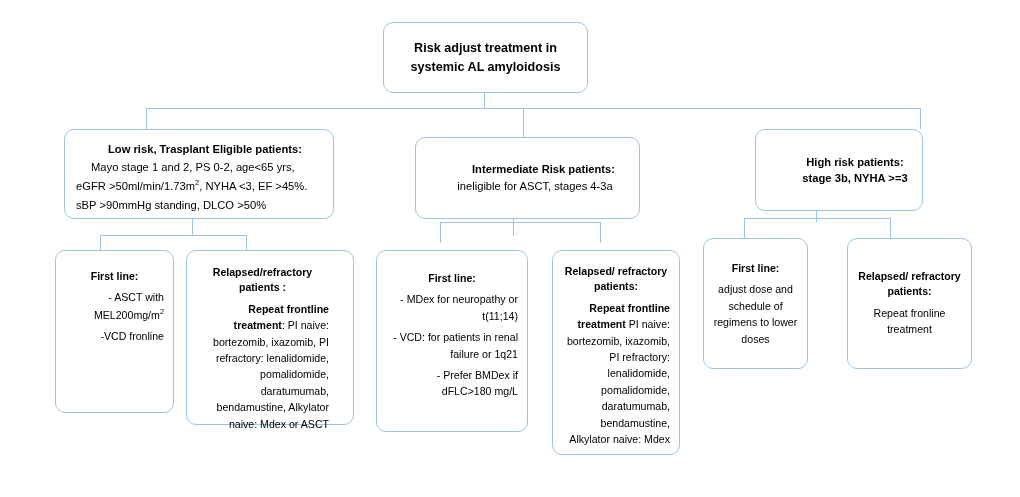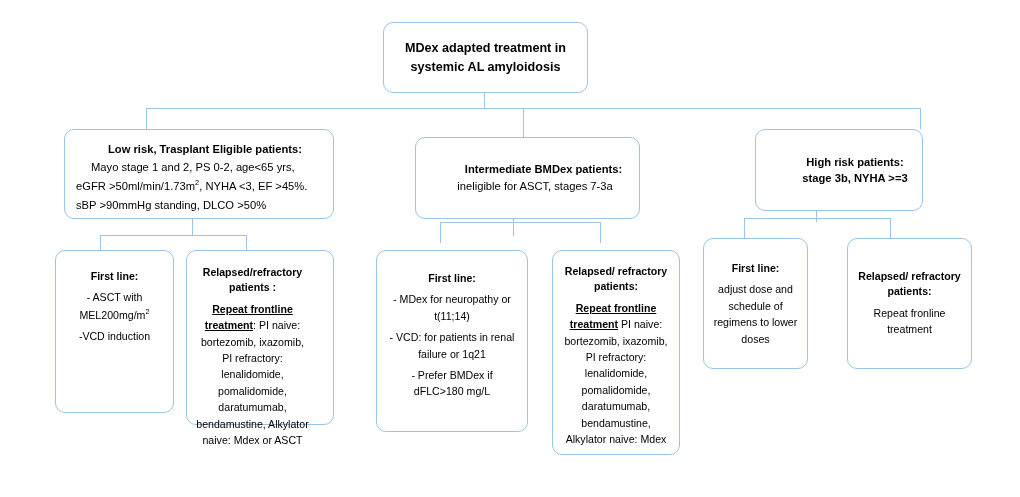--- a/index.html
+++ b/index.html
@@ -61,24 +61,24 @@
     line-height: 1.45;
     text-align: center;
     display: block;
   }
   .t-body3 {
     font-size: 10.6px;
     line-height: 1.55;
     display: block;
   }
   .t-body3.ctr { text-align: center; }
-  .t-body3.lft { text-align: center; }
+  .t-body3.lft { text-align: right; }
   .sp { display: block; height: 5px; }
   .sup { font-size: 7.4px; vertical-align: super; }
-  b.inline { font-weight: bold; text-decoration: underline; }
+  b.inline { font-weight: bold; }
 </style>
 </head>
 <body>
 
 <div id="canvas">
 
   <div class="line vline" style="left:484px; top:93px; height:16px;"></div>
   <div class="line hline" style="left:146px; top:108px; width:775px;"></div>
   <div class="line vline" style="left:146px; top:108px; height:21px;"></div>
   <div class="line vline" style="left:523px; top:108px; height:29px;"></div>
@@ -93,51 +93,51 @@
   <div class="line hline" style="left:440px; top:222px; width:161px;"></div>
   <div class="line vline" style="left:440px; top:222px; height:21px;"></div>
   <div class="line vline" style="left:600px; top:222px; height:21px;"></div>
 
   <div class="line vline" style="left:816px; top:211px; height:11px;"></div>
   <div class="line hline" style="left:744px; top:218px; width:147px;"></div>
   <div class="line vline" style="left:744px; top:218px; height:20px;"></div>
   <div class="line vline" style="left:890px; top:218px; height:20px;"></div>
 
   <div class="box" style="left:383px; top:22px; width:205px; height:71px; display:flex; align-items:center; justify-content:center;">
-    <span class="t-title">MDex adapted treatment in systemic AL amyloidosis</span>
+    <span class="t-title">Risk adjust treatment in systemic AL amyloidosis</span>
   </div>
 
   <div class="box" style="left:64px; top:129px; width:270px; height:90px; padding:9px 11px;">
     <span class="t-head2">Low risk, Trasplant Eligible patients:</span>
     <span class="t-body2">
       <span>Mayo stage 1 and 2, PS 0-2, age&lt;65 yrs, eGFR</span>
       <span>&gt;50ml/min/1.73m</span><span class="sup">2</span><span>, NYHA &lt;3, EF &gt;45%. sBP</span>
       <span>&gt;90mmHg standing, DLCO &gt;50%</span>
     </span>
   </div>
 
   <div class="box" style="left:415px; top:137px; width:225px; height:82px; display:flex; flex-direction:column; align-items:center; justify-content:center;">
-    <span class="t-head2">Intermediate BMDex patients:</span>
-    <span class="t-body2 ctr" style="text-align:center;">ineligible for ASCT, stages 7-3a</span>
+    <span class="t-head2">Intermediate Risk patients:</span>
+    <span class="t-body2 ctr" style="text-align:center;">ineligible for ASCT, stages 4-3a</span>
   </div>
 
   <div class="box" style="left:755px; top:129px; width:168px; height:82px; display:flex; align-items:center; justify-content:center;">
     <span class="t-head2">High risk patients: stage 3b, NYHA &gt;=3</span>
   </div>
 
   <div class="box" style="left:55px; top:250px; width:119px; height:163px; padding:18px 9px 8px 9px;">
     <span class="t-head3">First line:</span>
     <span class="sp"></span>
     <span class="t-body3 lft"><span>- ASCT with MEL200mg/m</span><span class="sup">2</span></span>
     <span class="sp"></span>
-    <span class="t-body3 lft">-VCD induction</span>
+    <span class="t-body3 lft">-VCD fronline</span>
     <span class="sp"></span>
   </div>
 
-  <div class="box" style="left:186px; top:250px; width:148px; height:175px; padding:14px 24px 8px 9px;">
+  <div class="box" style="left:186px; top:250px; width:168px; height:175px; padding:14px 24px 8px 9px;">
     <span class="t-head3">Relapsed/refractory patients :</span>
     <span class="sp"></span>
     <span class="t-body3 lft"><b class="inline">Repeat frontline treatment</b><span>: PI naive: bortezomib, ixazomib, PI refractory: lenalidomide, pomalidomide, daratumumab, bendamustine, Alkylator naive: Mdex or ASCT</span></span>
   </div>
 
   <div class="box" style="left:376px; top:250px; width:152px; height:182px; padding:20px 9px 8px 9px;">
     <span class="t-head3">First line:</span>
     <span class="sp"></span>
     <span class="t-body3 lft">- MDex for neuropathy or t(11;14)</span>
     <span class="sp"></span>

